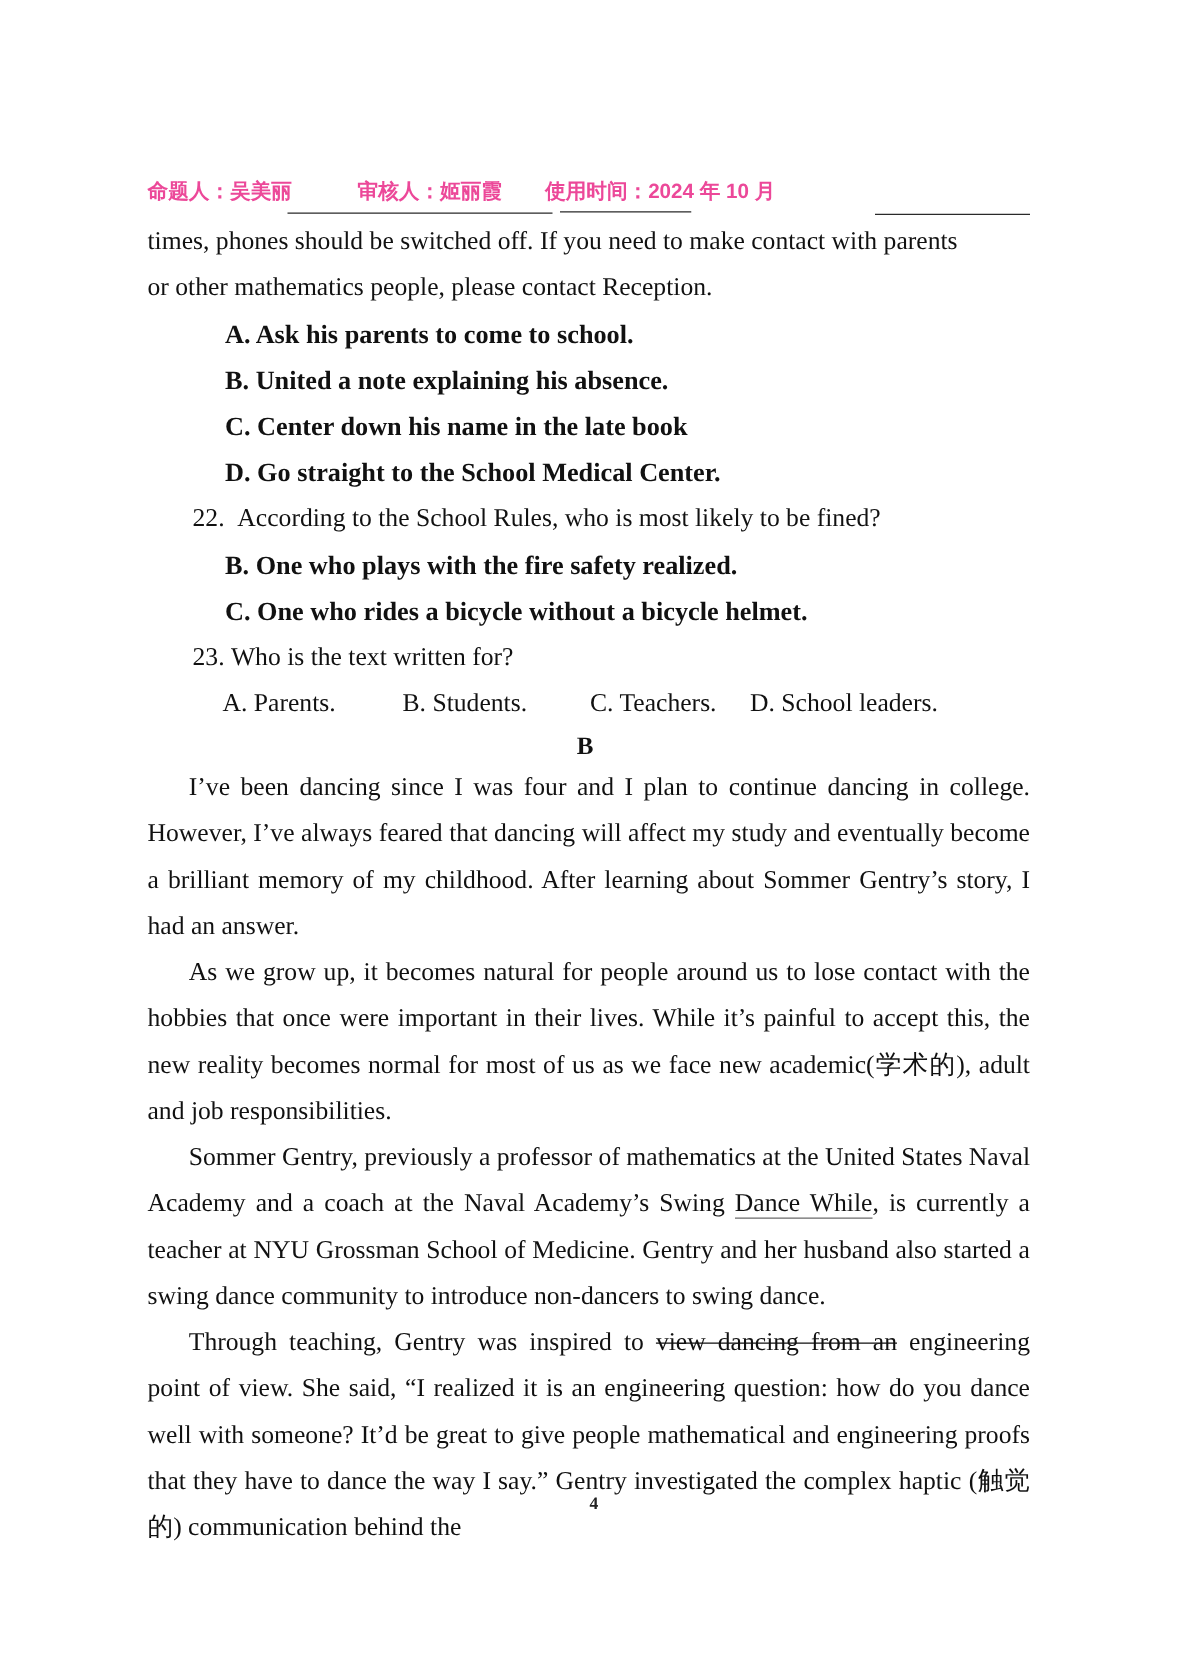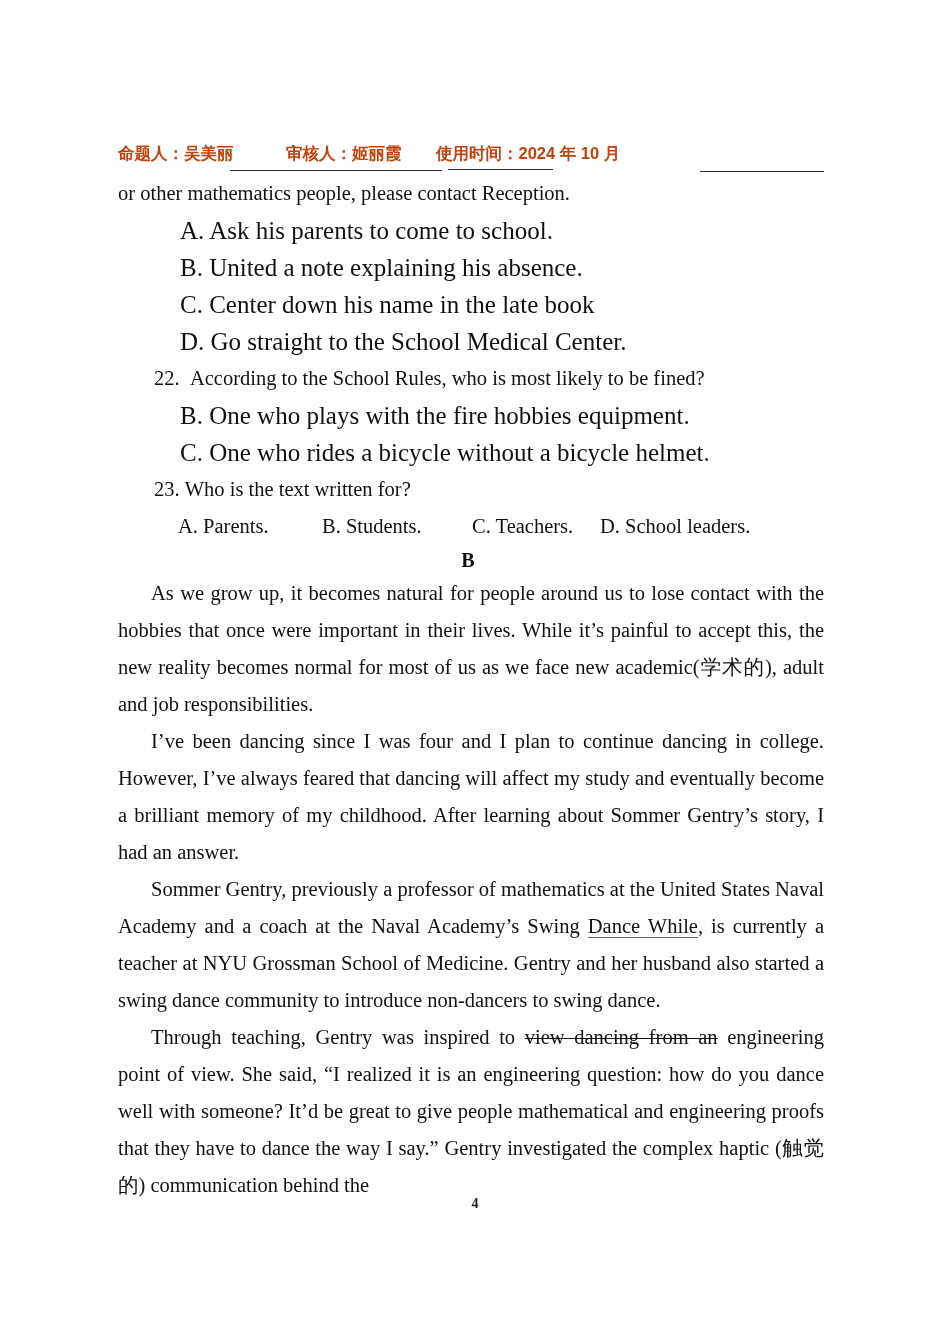--- a/index.html
+++ b/index.html
@@ -24,21 +24,21 @@
     width: 706px;
   }
 
   
   .doc-header {
     position: relative;
     font-size: 16.5px;
     line-height: 1.0;
     white-space: nowrap;
     height: 30px;
-    color: #c2410c;
+    color: #ec4899;
     font-family: "Liberation Sans", "DejaVu Sans", sans-serif;
     font-weight: 700;
   }
   .doc-header .seg {
     display: inline-block;
     vertical-align: baseline;
   }
   .hdr-label { letter-spacing: 0px; }
   .hdr-name {
     display: inline-block;
@@ -70,25 +70,26 @@
 
   .q-line {
     font-size: 20.5px;
     line-height: 37px;
     margin: 0;
     padding-left: 36px;
     white-space: nowrap;
   }
   .q-num { display: inline-block; }
   .opt-line {
-    font-size: 25px;
+    font-size: 21px;
     line-height: 37px;
     margin: 0;
     padding-left: 62px;
     white-space: nowrap;
+    font-weight: bold;
   }
   .opt-row {
     font-size: 20.5px;
     line-height: 37px;
     margin: 0;
     padding-left: 60px;
     white-space: nowrap;
   }
   .opt-row .cell { display: inline-block; }
   .c1 { width: 144px; }
@@ -131,39 +132,40 @@
 
   <div class="content">
 
     <div class="doc-header">
       <span class="seg hdr-label">命题人：</span><span class="seg hdr-name">吴美丽</span><span class="gap-1"></span><span class="seg hdr-label">审核人：</span><span class="seg hdr-name">姬丽霞</span><span class="gap-2"></span><span class="seg hdr-label">使用时间：</span><span class="seg">2024 年 10 月</span>
       <span class="rule rule-a"></span>
       <span class="rule rule-b"></span>
       <span class="rule rule-c"></span>
     </div>
 
+    <p class="para cont">times, phones should be switched off. If you need to make contact with parents</p>
     <p class="para cont">or other mathematics people, please contact Reception.</p>
 
     <p class="opt-line">A.  Ask his parents to come to school.</p>
     <p class="opt-line">B.  United a note explaining his absence.</p>
     <p class="opt-line">C.  Center down his name in the late book</p>
     <p class="opt-line">D.  Go straight to the School Medical Center.</p>
 
     <p class="q-line"><span class="q-num">22.</span>&nbsp;&nbsp;<span>According to the School Rules, who is most likely to be fined?</span></p>
-    <p class="opt-line">B. One who plays with the fire hobbies equipment.</p>
+    <p class="opt-line">B. One who plays with the fire safety realized.</p>
     <p class="opt-line">C. One who rides a bicycle without a bicycle helmet.</p>
 
     <p class="q-line"><span class="q-num">23.</span>&nbsp;<span>Who is the text written for?</span></p>
     <p class="opt-row"><span class="cell c1">A. Parents.</span><span class="cell c2">B. Students.</span><span class="cell c3">C. Teachers.</span><span class="cell">D. School leaders.</span></p>
 
     <p class="section-letter">B</p>
 
+    <p class="para indent">I’ve been dancing since I was four and I plan to continue dancing in college. However, I’ve always feared that dancing will affect my study and eventually become a brilliant memory of my childhood. After learning about Sommer Gentry’s story, I had an answer.</p>
+
     <p class="para indent">As we grow up, it becomes natural for people around us to lose contact with the hobbies that once were important in their lives. While it’s painful to accept this, the new reality becomes normal for most of us as we face new academic(学术的), adult and job responsibilities.</p>
-
-    <p class="para indent">I’ve been dancing since I was four and I plan to continue dancing in college. However, I’ve always feared that dancing will affect my study and eventually become a brilliant memory of my childhood. After learning about Sommer Gentry’s story, I had an answer.</p>
 
     <p class="para indent"><span>Sommer Gentry, previously a professor of mathematics at the United States Naval Academy and a coach at the Naval Academy’s Swing </span><span class="underline-faint">Dance While</span><span>, is currently a teacher at NYU Grossman School of Medicine. Gentry and her husband also started a swing dance community to introduce non-dancers to swing dance.</span></p>
 
     <p class="para indent"><span>Through teaching, Gentry was inspired to </span><span class="strike">view dancing from an</span><span> engineering point of view. She said, “I realized it is an engineering question: how do you dance well with someone? It’d be great to give people mathematical and engineering proofs that they have to dance the way I say.” Gentry investigated the complex haptic (触觉的) communication behind the</span></p>
 
   </div>
 
   <div class="page-num">4</div>
 
 </div>

